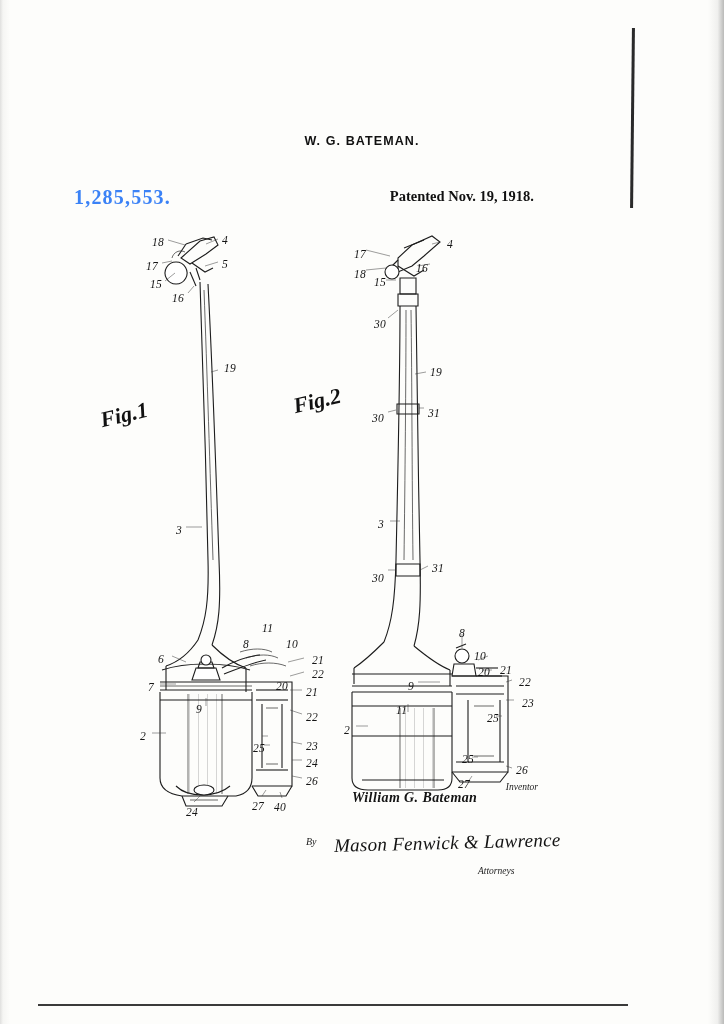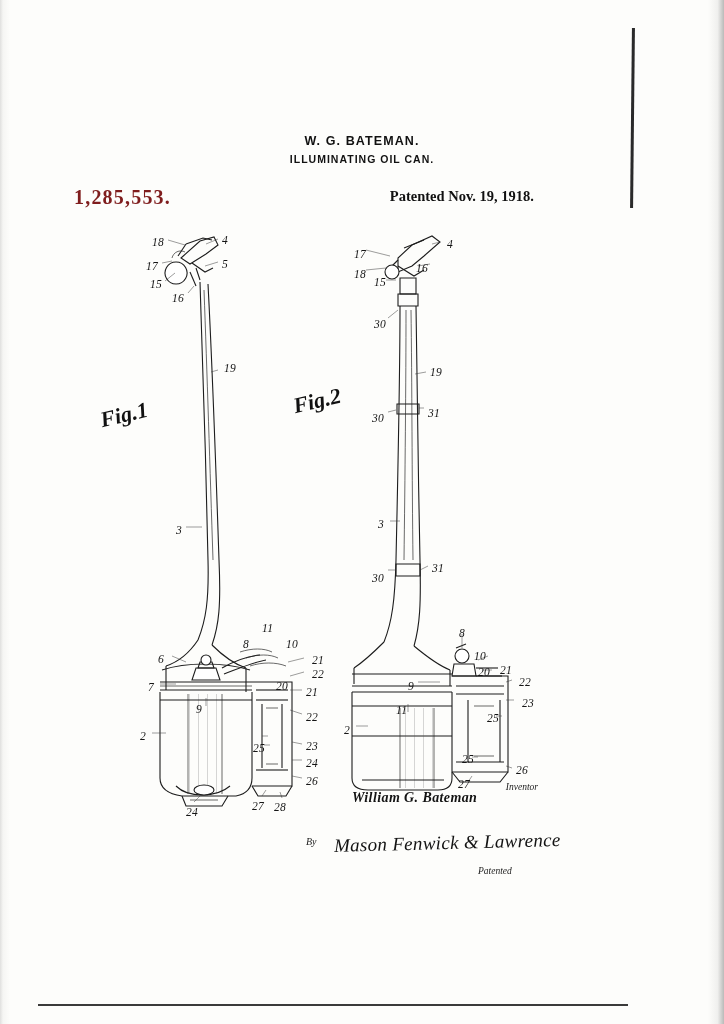--- a/index.html
+++ b/index.html
@@ -74,21 +74,21 @@
     color: #111;
   }
   .patnum {
     position: absolute;
     left: 74px;
     top: 186px;
     font-family: "Liberation Serif", serif;
     font-size: 20px;
     font-weight: 700;
     letter-spacing: 1.2px;
-    color: #7f1d1d;
+    color: #3b82f6;
   }
   .patdate {
     position: absolute;
     right: 190px;
     top: 188px;
     font-family: "Liberation Serif", serif;
     font-size: 14.5px;
     font-weight: 600;
     color: #111;
     white-space: nowrap;
@@ -187,21 +187,20 @@
 
 <div id="page">
 
   <div class="scan-edge-left"></div>
   <div class="scan-edge-right"></div>
   <div class="dark-bar"></div>
   <div class="bottom-rule"></div>
 
   <div class="hdr">
     <div class="hdr-name">W. G. BATEMAN.</div>
-    <div class="hdr-title">ILLUMINATING OIL CAN.</div>
   </div>
   <div class="patnum">1,285,553.</div>
   <div class="patdate">Patented Nov. 19, 1918.</div>
 
   <svg class="draw" viewBox="0 0 724 1024">
     <defs>
       <pattern id="vhatch" width="6" height="6" patternUnits="userSpaceOnUse">
         <path d="M0,0 L0,6" class="hatch"></path>
       </pattern>
       <pattern id="vhatch2" width="9" height="9" patternUnits="userSpaceOnUse">
@@ -391,21 +390,21 @@
       <div class="num" style="left: 276px; top: 680px;">20</div>
       <div class="num" style="left: 306px; top: 686px;">21</div>
       <div class="num" style="left: 196px; top: 703px;">9</div>
       <div class="num" style="left: 306px; top: 711px;">22</div>
       <div class="num" style="left: 253px; top: 742px;">25</div>
       <div class="num" style="left: 306px; top: 740px;">23</div>
       <div class="num" style="left: 140px; top: 730px;">2</div>
       <div class="num" style="left: 306px; top: 757px;">24</div>
       <div class="num" style="left: 306px; top: 775px;">26</div>
       <div class="num" style="left: 252px; top: 800px;">27</div>
-      <div class="num" style="left: 274px; top: 801px;">28</div>
+      <div class="num" style="left: 274px; top: 801px;">40</div>
       <div class="num" style="left: 186px; top: 806px;">24</div>
     </div>
   <div id="fig2-nums">
       <div class="num" style="left: 354px; top: 248px;">17</div>
       <div class="num" style="left: 447px; top: 238px;">4</div>
       <div class="num" style="left: 354px; top: 268px;">18</div>
       <div class="num" style="left: 416px; top: 262px;">16</div>
       <div class="num" style="left: 374px; top: 276px;">15</div>
       <div class="num" style="left: 374px; top: 318px;">30</div>
       <div class="num" style="left: 430px; top: 366px;">19</div>
@@ -426,15 +425,15 @@
       <div class="num" style="left: 344px; top: 724px;">2</div>
       <div class="num" style="left: 462px; top: 753px;">25</div>
       <div class="num" style="left: 516px; top: 764px;">26</div>
       <div class="num" style="left: 458px; top: 778px;">27</div>
     </div>
 
   <div class="sig-inventor-label">Inventor</div>
   <div class="sig-name">William G. Bateman</div>
   <div class="sig-by">By</div>
   <div class="sig-attorney">Mason Fenwick &amp; Lawrence</div>
-  <div class="sig-attorney-label">Patented</div>
+  <div class="sig-attorney-label">Attorneys</div>
 
 </div>
 
 </body></html>

